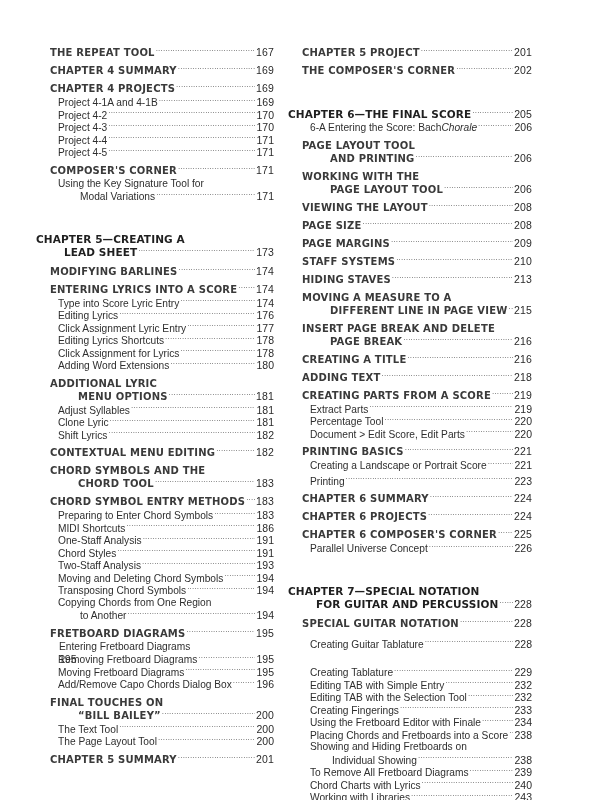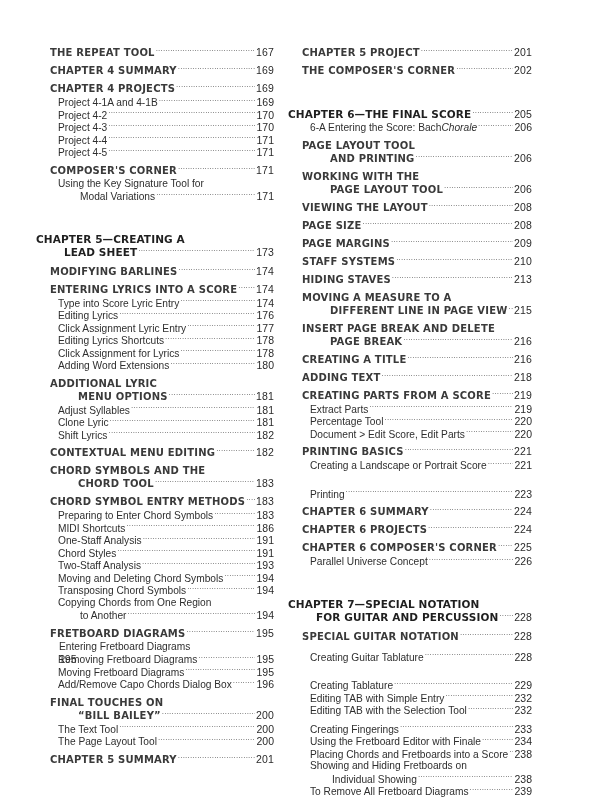--- a/index.html
+++ b/index.html
@@ -482,21 +482,21 @@
           <span class="pg">221</span>
         </div>
       </div>
       <div style="margin-top: 1px;">
         <div class="entry lvl-sub row" style="margin-top: 0px;">
           <span class="txt">Creating a Landscape or Portrait Score</span>
           <span class="dots"></span>
           <span class="pg">221</span>
         </div>
       </div>
-      <div style="margin-top: 16px;">
+      <div style="margin-top: 3px;">
         <div class="entry lvl-sub row" style="margin-top: 0px;">
           <span class="txt">Printing</span>
           <span class="dots"></span>
           <span class="pg">223</span>
         </div>
       </div>
       <div style="margin-top: 5px;">
         <div class="entry lvl-section row-sec" style="margin-top: 0px;">
           <span class="txt">CHAPTER 6 SUMMARY</span>
           <span class="dots"></span>
@@ -560,21 +560,21 @@
           <span class="pg">232</span>
         </div>
       </div>
       <div style="margin-top: 0px;">
         <div class="entry lvl-sub row" style="margin-top: 0px;">
           <span class="txt">Editing TAB with the Selection Tool</span>
           <span class="dots"></span>
           <span class="pg">232</span>
         </div>
       </div>
-      <div style="margin-top: 6px;">
+      <div style="margin-top: 0px;">
         <div class="entry lvl-sub row" style="margin-top: 0px;">
           <span class="txt">Creating Fingerings</span>
           <span class="dots"></span>
           <span class="pg">233</span>
         </div>
       </div>
       <div style="margin-top: 0px;">
         <div class="entry lvl-sub row" style="margin-top: 0px;">
           <span class="txt">Using the Fretboard Editor with Finale</span>
           <span class="dots"></span>

